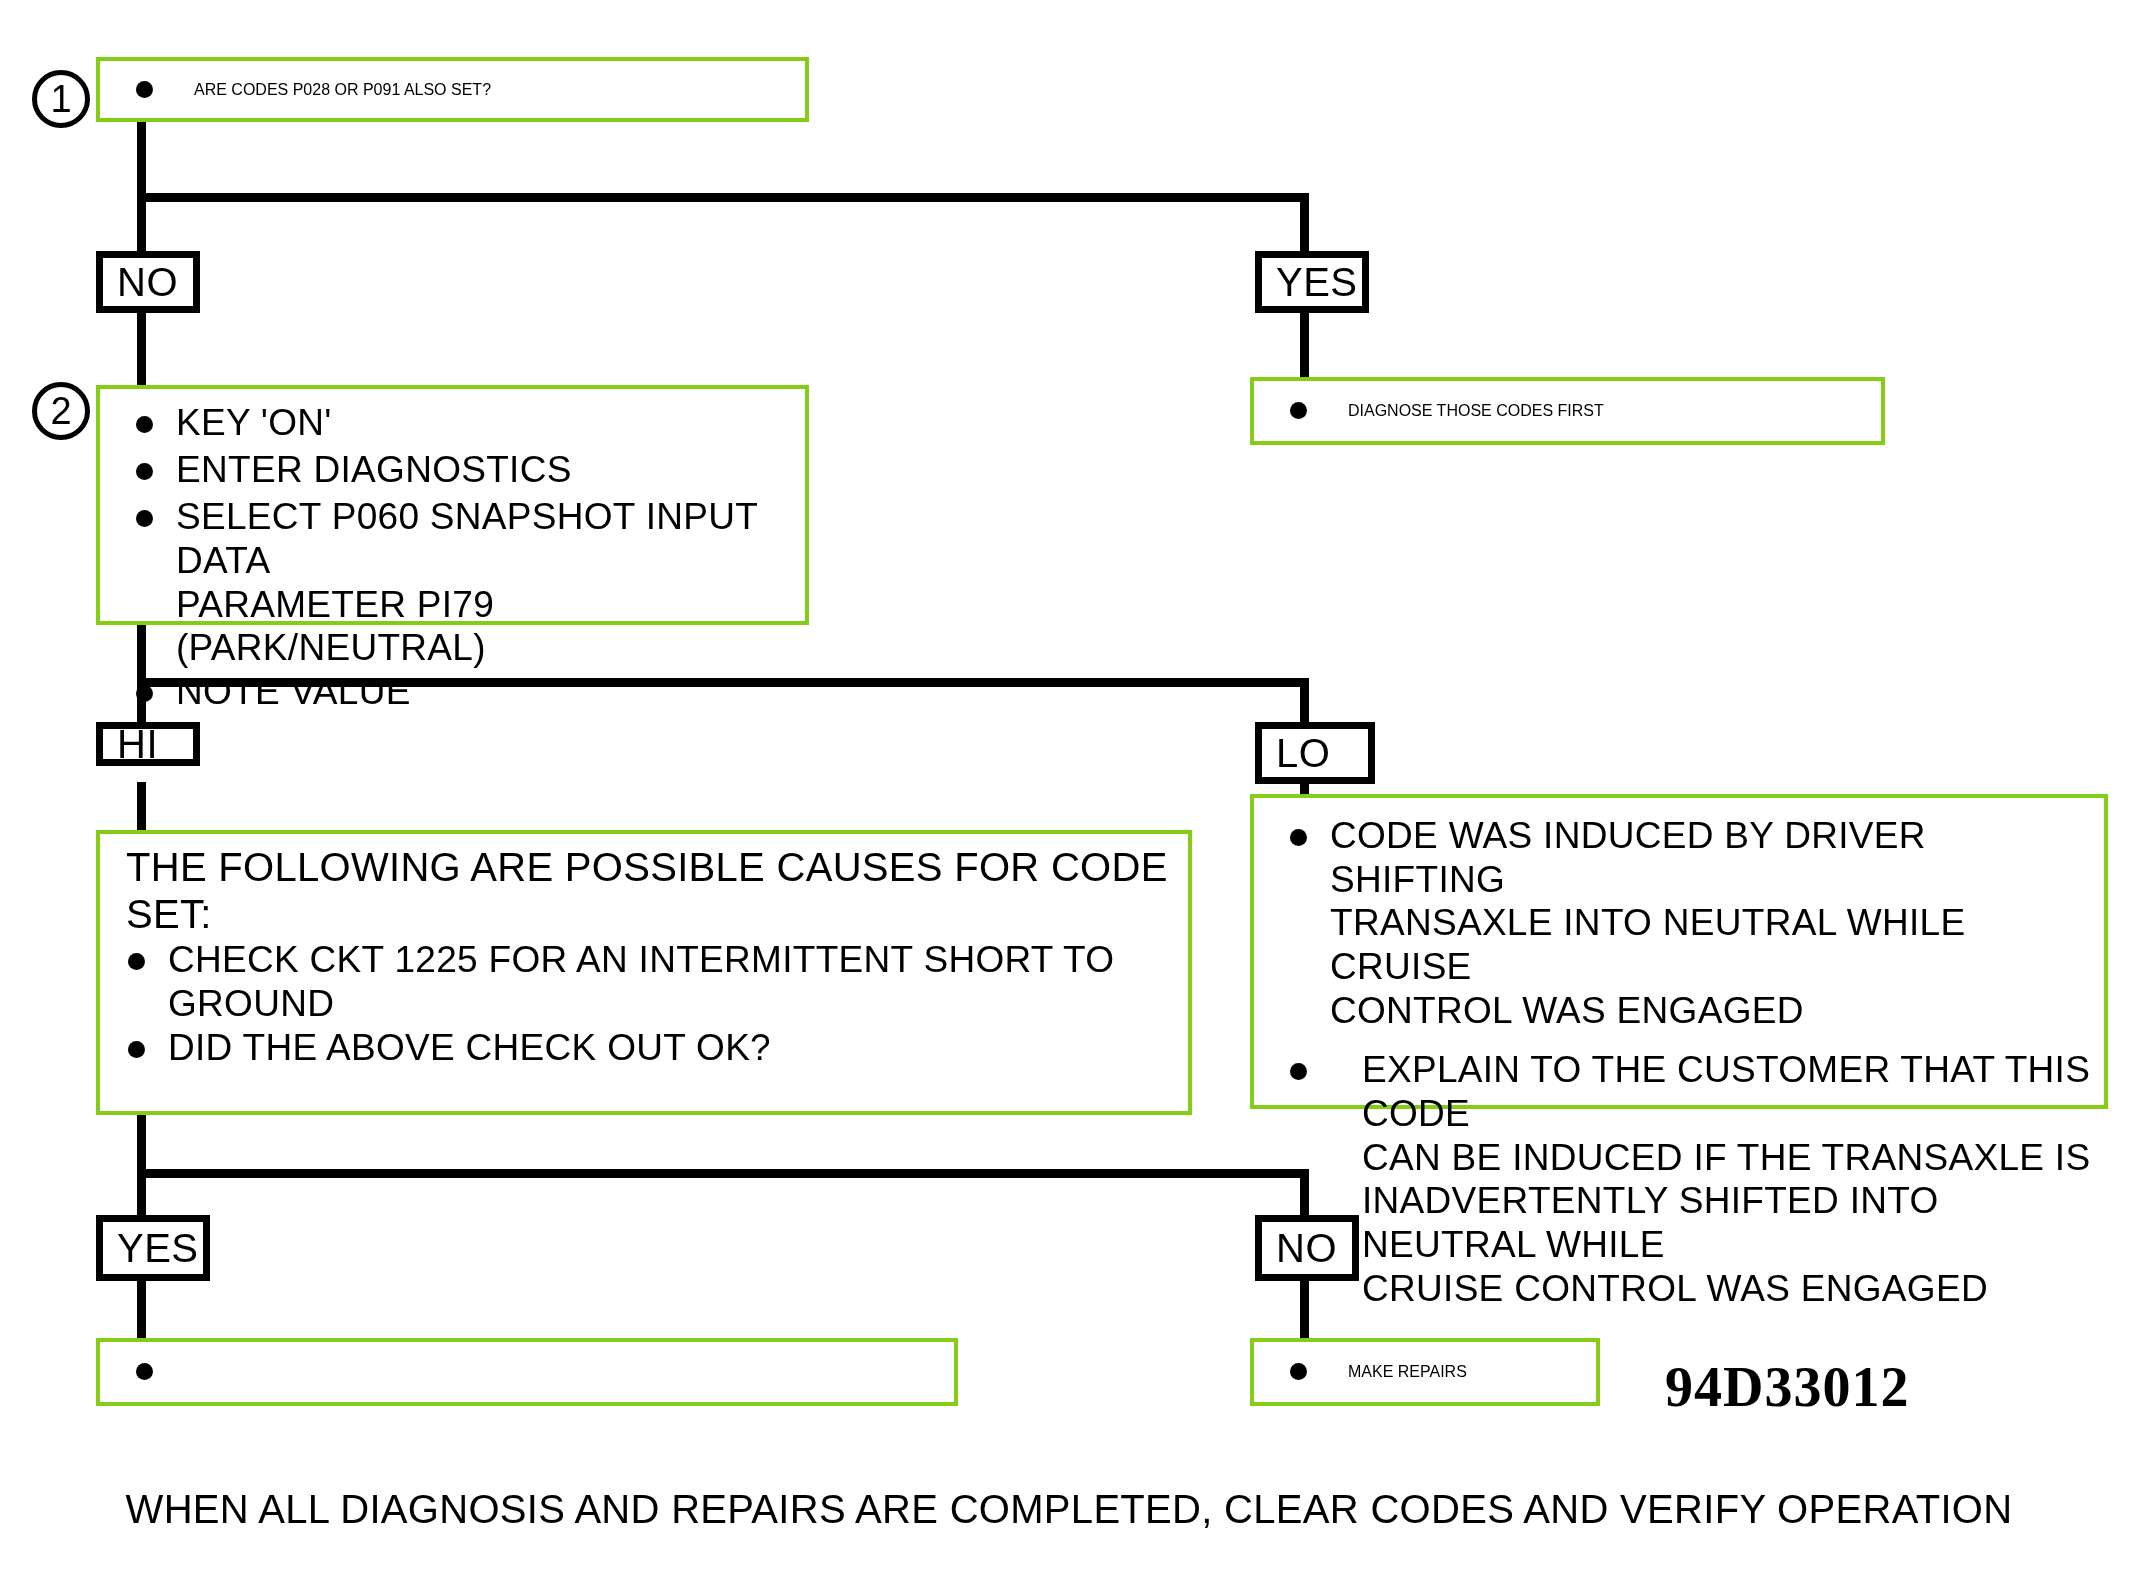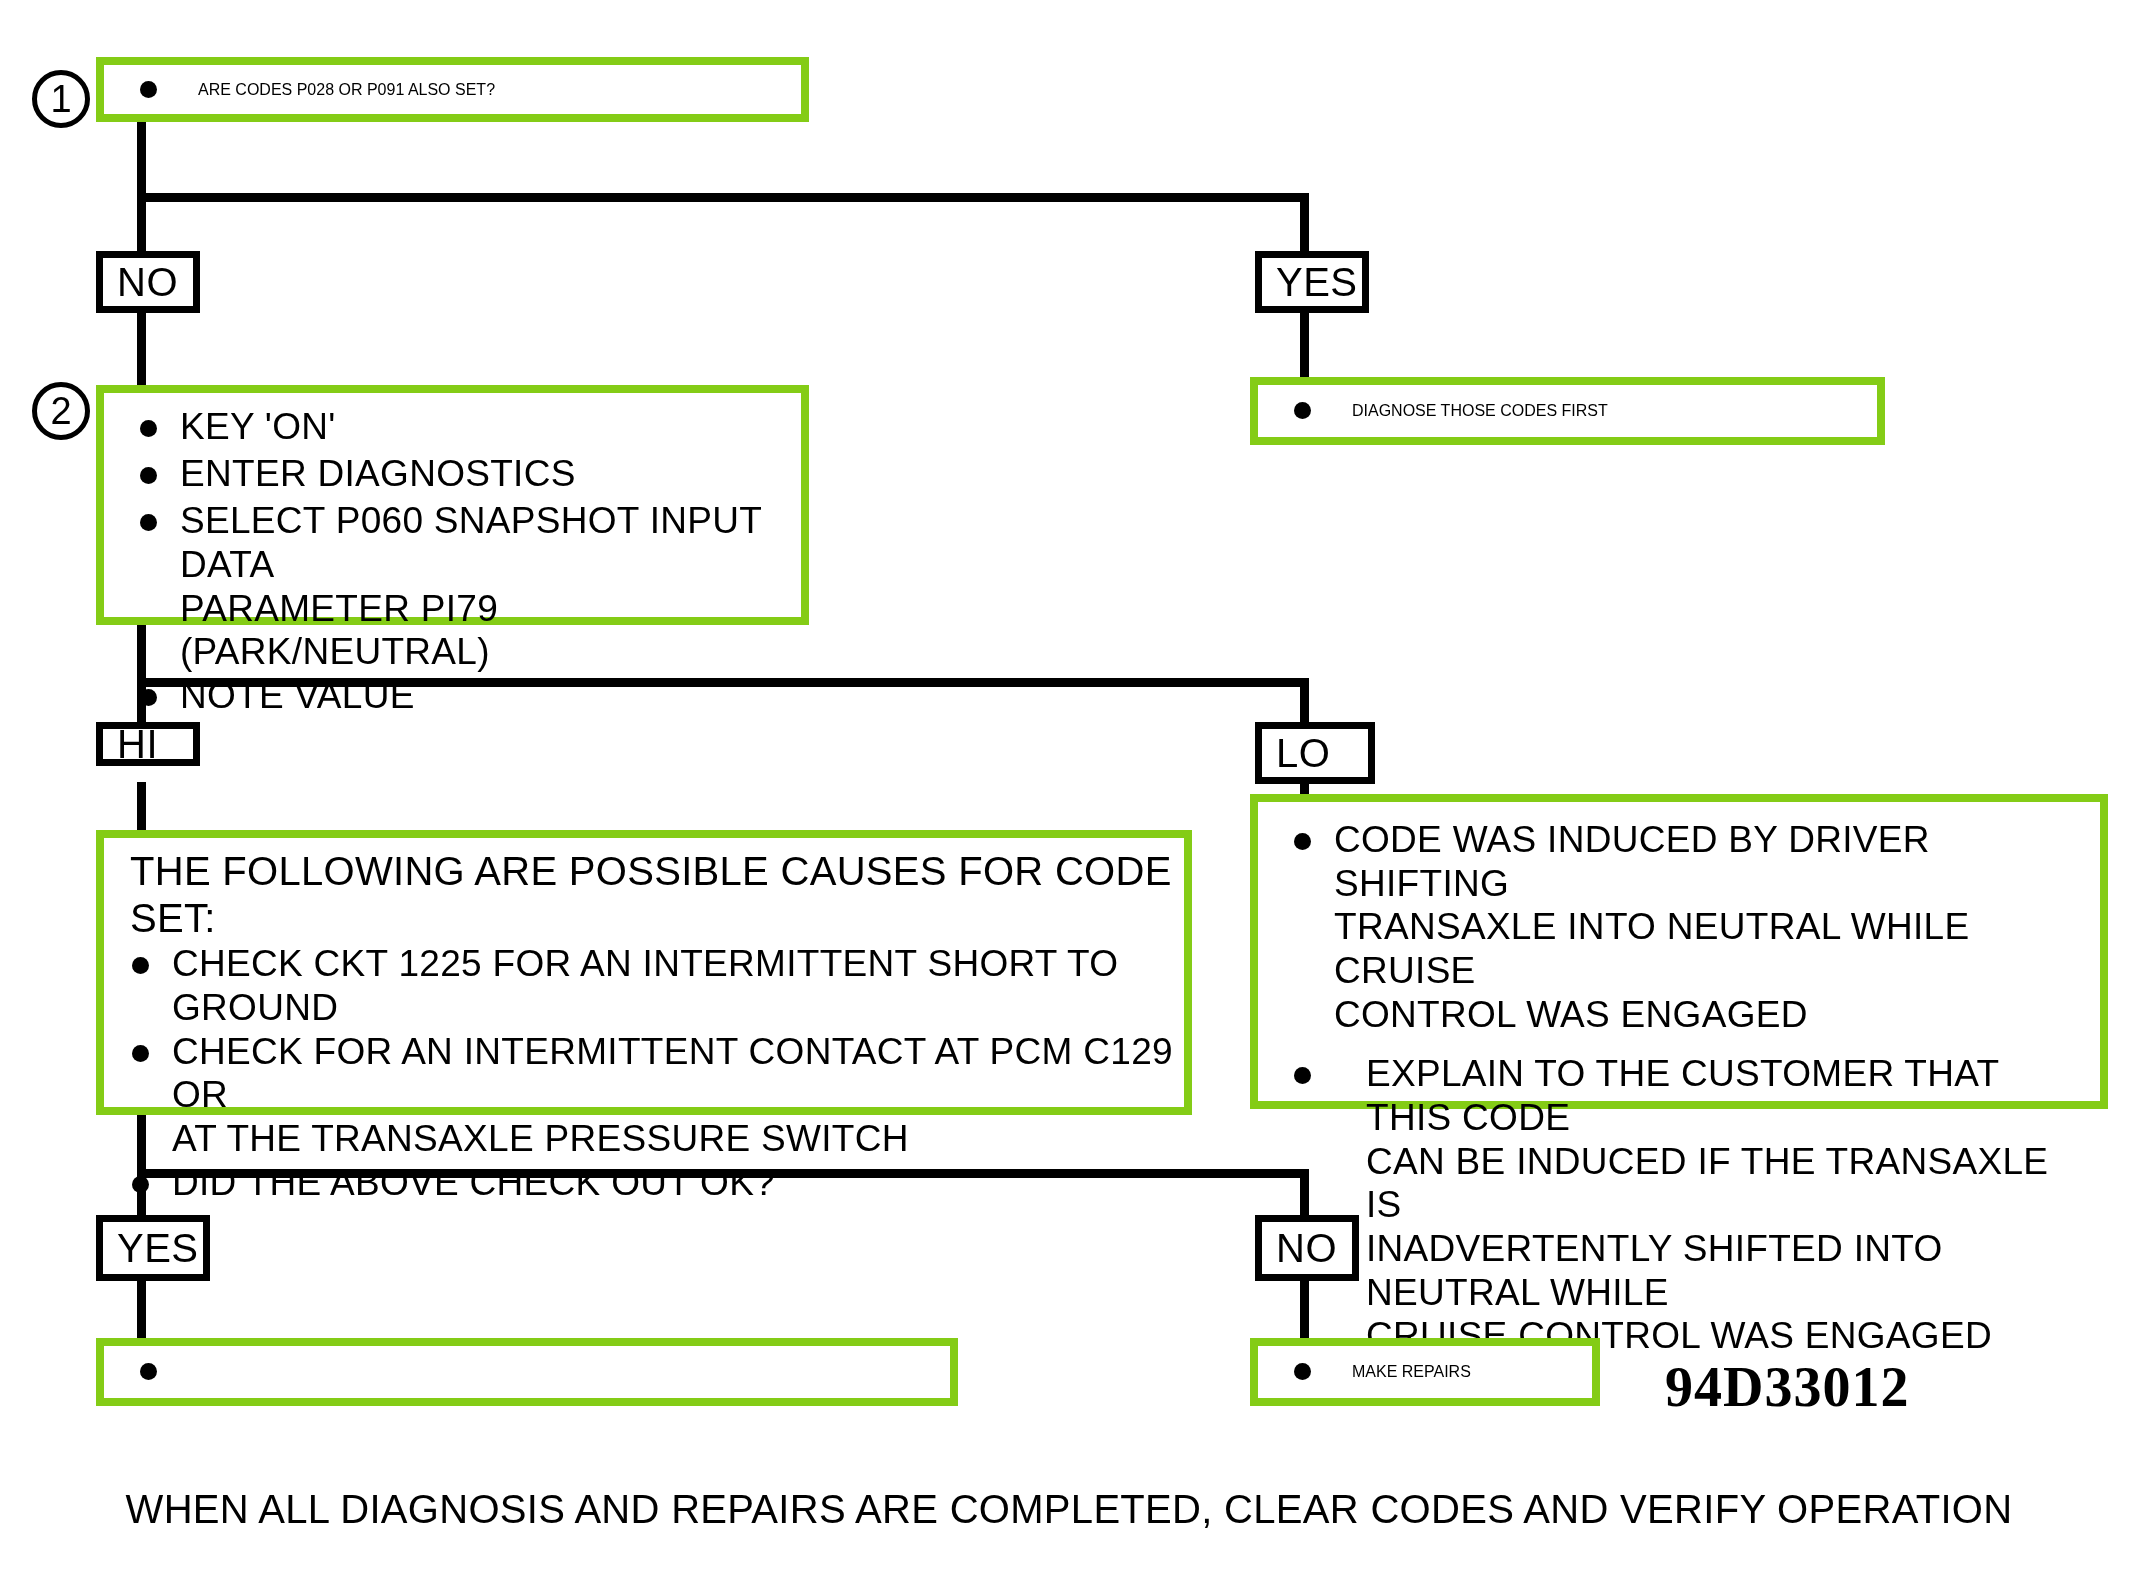--- a/index.html
+++ b/index.html
@@ -15,21 +15,21 @@
     position: relative;
     width: 2138px;
     height: 1584px;
     background: #ffffff;
     overflow: hidden;
   }
   
   .box {
     position: absolute;
     box-sizing: border-box;
-    border: 8px solid #84cc16;
+    border: 4px solid #84cc16;
     background: #ffffff;
     display: flex;
     align-items: center;
   }
   .tag {
     position: absolute;
     box-sizing: border-box;
     border: 7px solid #000000;
     background: #ffffff;
     display: flex;
@@ -204,25 +204,20 @@
 
   <div class="box" style="left:96px; top:830px; width:1096px; height:285px; align-items:flex-start;">
     <div class="box-inner" style="padding-top:10px; padding-left:14px;">
       <div class="plain-line">THE FOLLOWING ARE POSSIBLE CAUSES FOR CODE SET:</div>
       <div class="bullet-row">
         <span class="bullet-dot"><span class="dot"></span></span>
         <span class="bullet-text">CHECK CKT 1225 FOR AN INTERMITTENT SHORT TO GROUND</span>
       </div>
       <div class="bullet-row">
         <span class="bullet-dot"><span class="dot"></span></span>
-        <span class="bullet-text">CHECK FOR AN INTERMITTENT CONTACT AT PCM C129 OR
-AT THE TRANSAXLE PRESSURE SWITCH</span>
-      </div>
-      <div class="bullet-row">
-        <span class="bullet-dot"><span class="dot"></span></span>
         <span class="bullet-text">DID THE ABOVE CHECK OUT OK?</span>
       </div>
     </div>
   </div>
 
   <div class="box" style="left:1250px; top:794px; width:858px; height:315px; align-items:flex-start;">
     <div class="box-inner" style="padding-top:16px;">
       <div class="bullet-row">
         <span class="bullet-dot"><span class="dot"></span></span>
         <span class="bullet-text">CODE WAS INDUCED BY DRIVER SHIFTING

